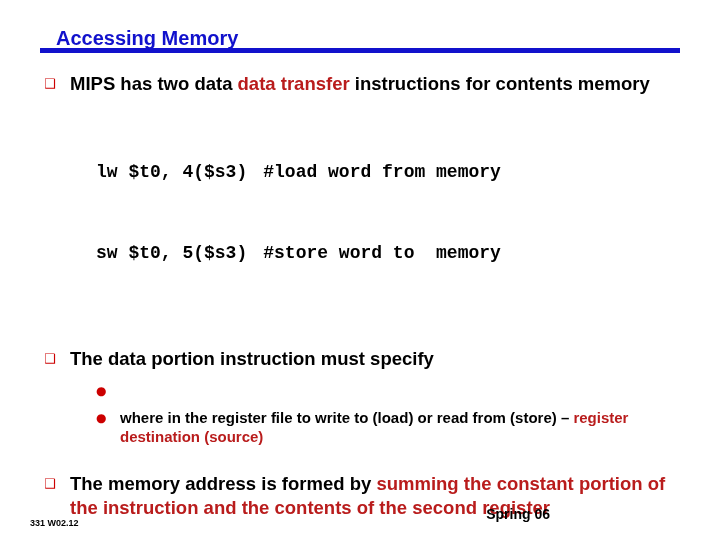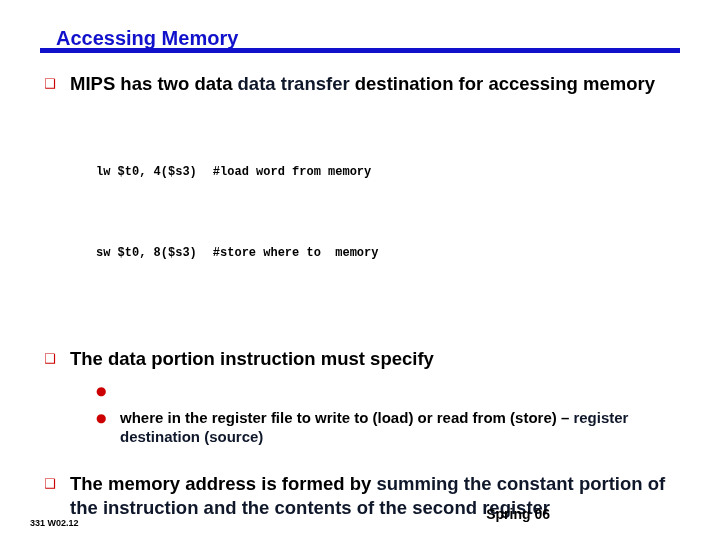--- a/index.html
+++ b/index.html
@@ -61,27 +61,27 @@
     padding-left: 4px;
     box-sizing: border-box;
   }
   .l1-text {
     flex: 1 1 auto;
     font-size: 18.5px;
     font-weight: bold;
     color: #000000;
     line-height: 24px;
   }
-  .red { color: #0f172a; text-align: right; }
+  .red { color: #b91c1c; text-align: right; }
 
   
   .code {
     margin: 9px 0 0 56px;
     font-family: "Liberation Mono", "DejaVu Sans Mono", monospace;
-    font-size: 12px;
+    font-size: 18px;
     font-weight: bold;
     color: #000000;
     line-height: 27px;
     white-space: pre;
   }
   .code .gap { display: inline-block; width: 16px; }
 
   
   .l2 {
     display: flex;
@@ -134,26 +134,26 @@
 
 <div class="slide">
 
   <div class="title">Accessing Memory</div>
   <div class="title-rule"></div>
 
   <div class="body">
 
     <div class="l1">
       <span class="bullet-q">❑</span>
-      <span class="l1-text"><span>MIPS has two data </span><span class="red">data transfer</span><span> destination for accessing memory</span></span>
+      <span class="l1-text"><span>MIPS has two data </span><span class="red">data transfer</span><span> instructions for contents memory</span></span>
     </div>
 
     <div class="code">
       <div><span>lw $t0, 4($s3)</span><span class="gap"></span><span>#load word from memory</span></div>
-      <div><span>sw $t0, 8($s3)</span><span class="gap"></span><span>#store where to  memory</span></div>
+      <div><span>sw $t0, 5($s3)</span><span class="gap"></span><span>#store word to  memory</span></div>
     </div>
 
     <div class="spacer-lg"></div>
 
     <div class="l1">
       <span class="bullet-q">❑</span>
       <span class="l1-text">The data portion instruction must specify</span>
     </div>
 
     <div class="spacer-sm"></div>

